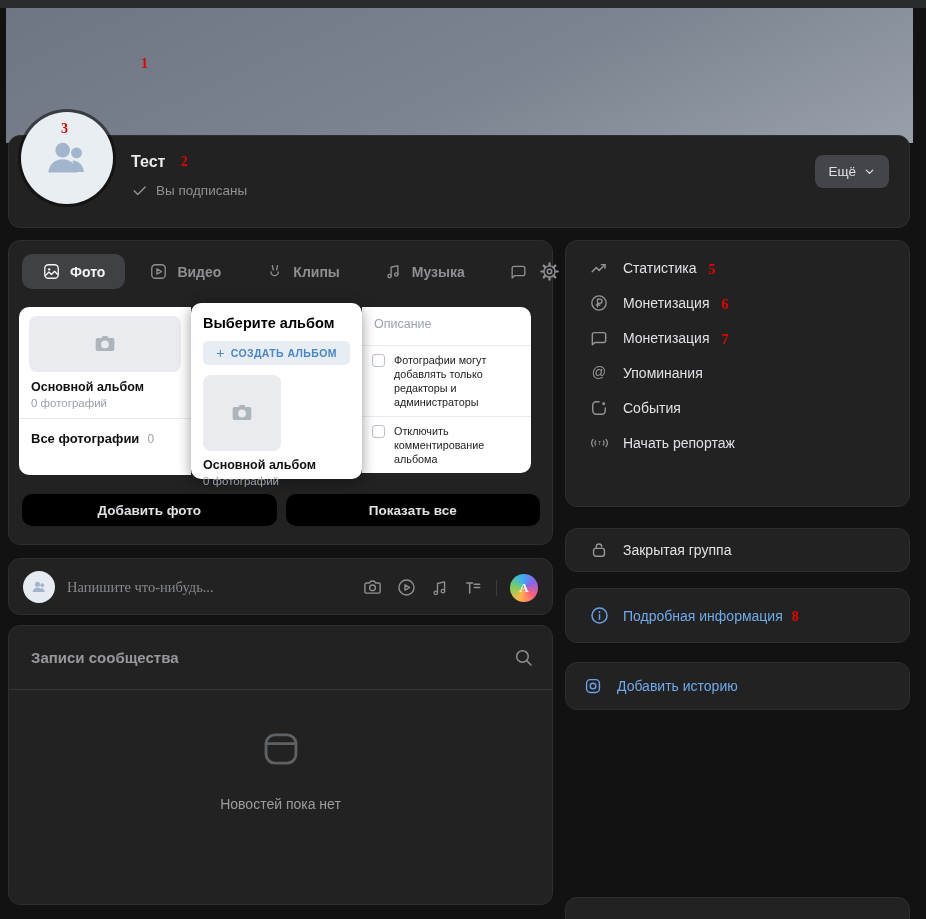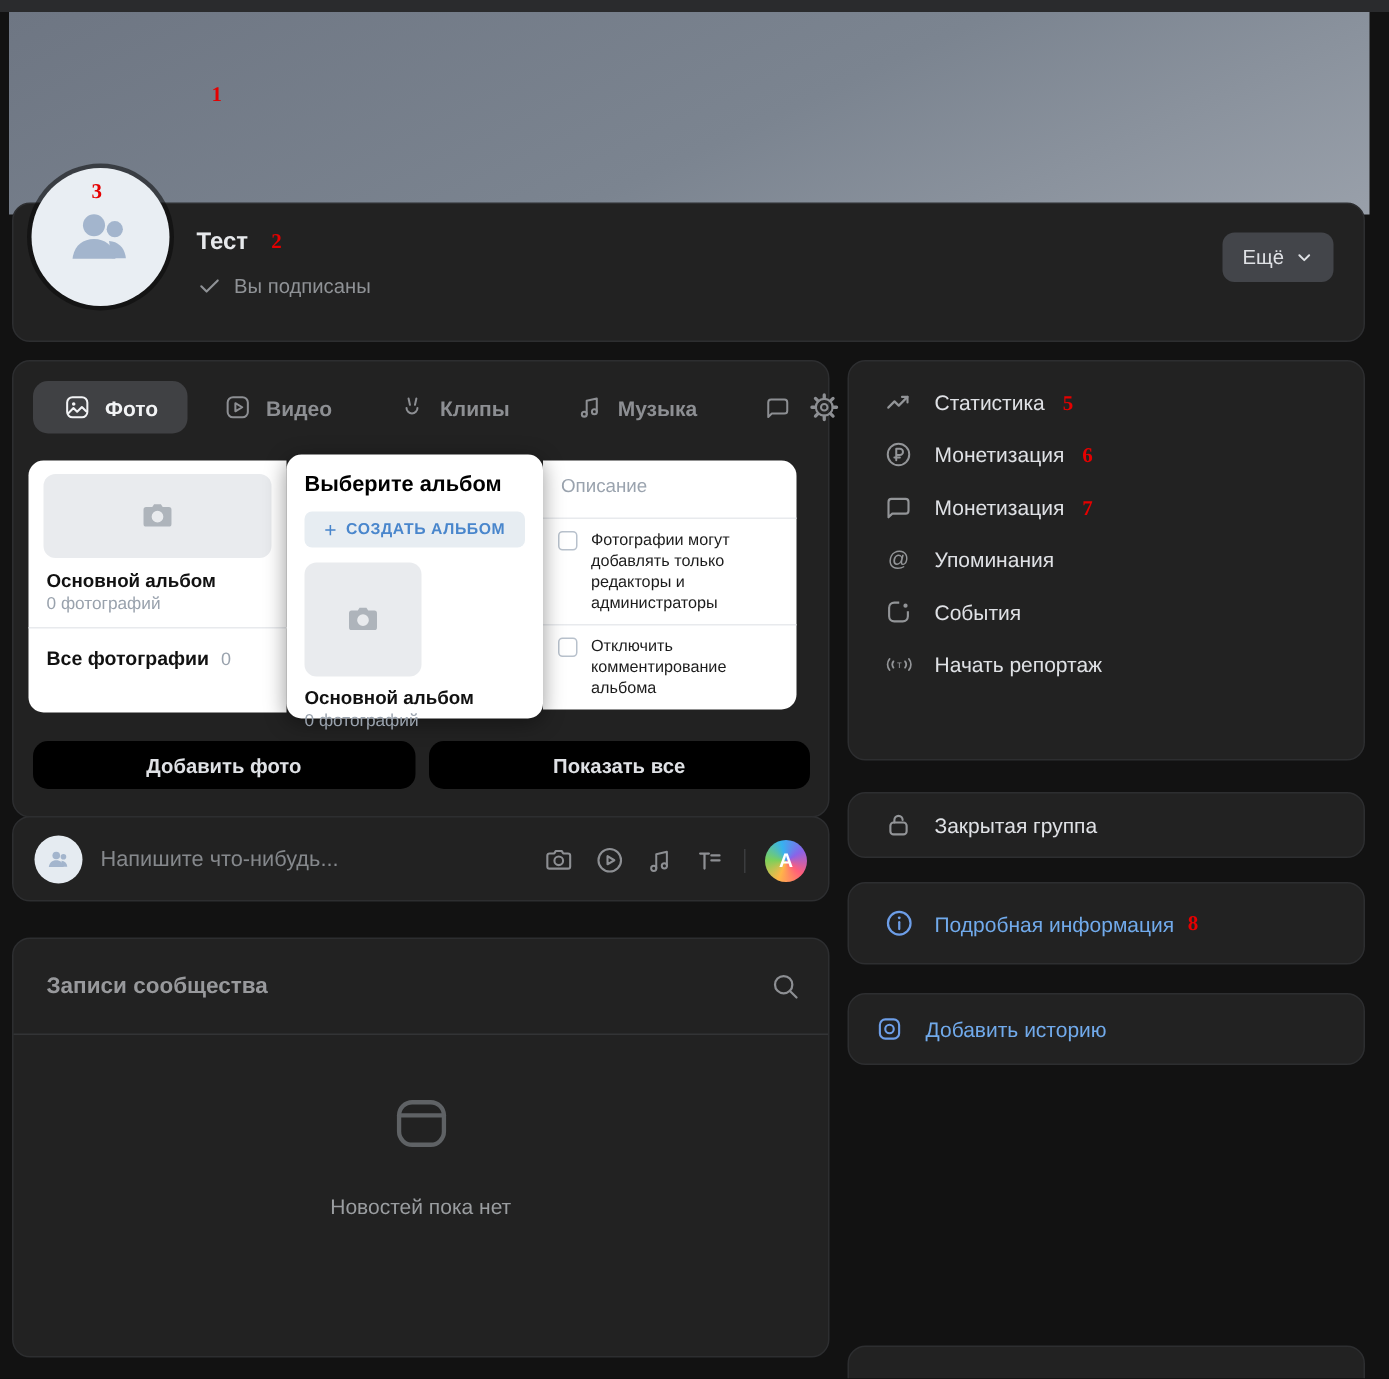--- a/index.html
+++ b/index.html
@@ -65,21 +65,21 @@
   .check-rows { margin-top:14px; }
   .check-row { display:flex; gap:9px; padding:7px 10px; border-top:1px solid #e8eaed; align-items:flex-start; }
   .checkbox { width:13px; height:13px; border:1.5px solid #b8c1cc; border-radius:3px; flex:0 0 auto; margin-top:1px; cursor:pointer; }
   .check-label { font-size:10.8px; line-height:1.3; color:#1c1c1c; }
 
   .photo-actions { position:absolute; left:13px; right:12px; top:253px; display:flex; gap:9px; }
   .gray-btn { flex:1; height:32px; border:none; border-radius:10px; background:#000000; color:#dfe1e5;
               font-size:13.5px; font-weight:600; font-family:inherit; cursor:pointer; }
 
   
-  .composer-card { left:8px; top:544px; width:545px; height:57px; display:block; }
+  .composer-card { left:8px; top:558px; width:545px; height:57px; display:block;font-family:Liberation Serif, serif; }
   .avatar-small { position:absolute; left:14px; top:12px; width:32px; height:32px; border-radius:50%;
                   background:#e5ebf1; display:flex; align-items:center; justify-content:center; color:#a3b5cd; }
   .composer-placeholder { position:absolute; left:58px; top:20px; font-size:14.5px; color:#85888c; }
   .composer-icons { position:absolute; right:14px; top:0; height:57px; display:flex; align-items:center; gap:13px; color:#8d8f93; }
   .composer-icons .ico { display:flex; cursor:pointer; }
   .v-divider { width:1px; height:16px; background:#3b3c3e; }
   .artist-circle { width:28px; height:28px; border-radius:50%; cursor:pointer;
                    background:conic-gradient(from 130deg,#ff5e7a,#ffb648,#7bd05b,#37b2f0,#8a63e8,#ff5e7a);
                    display:flex; align-items:center; justify-content:center; color:#fff; font-size:13px; font-weight:700; }
 

